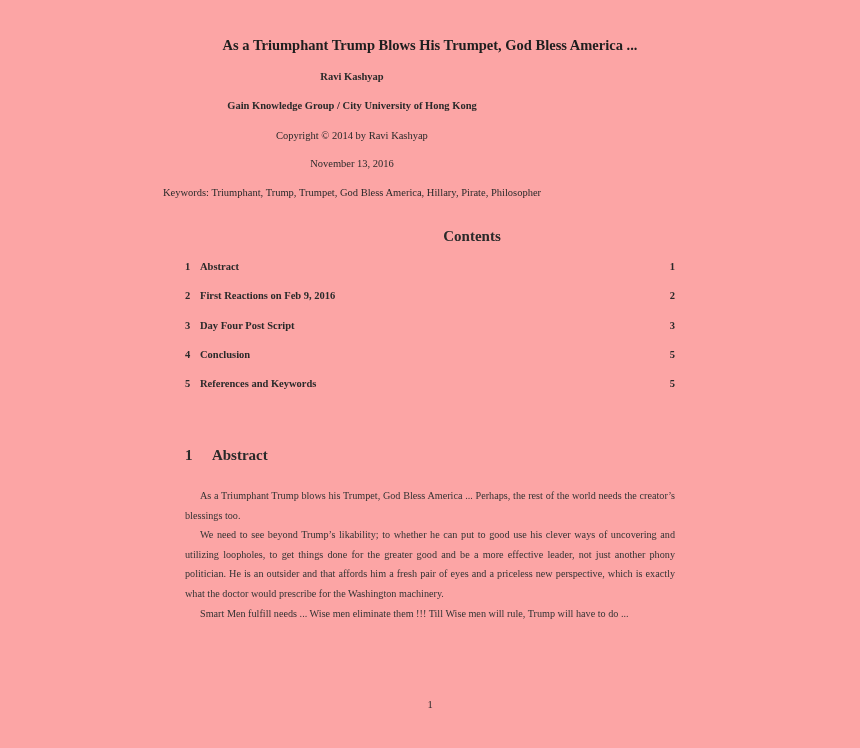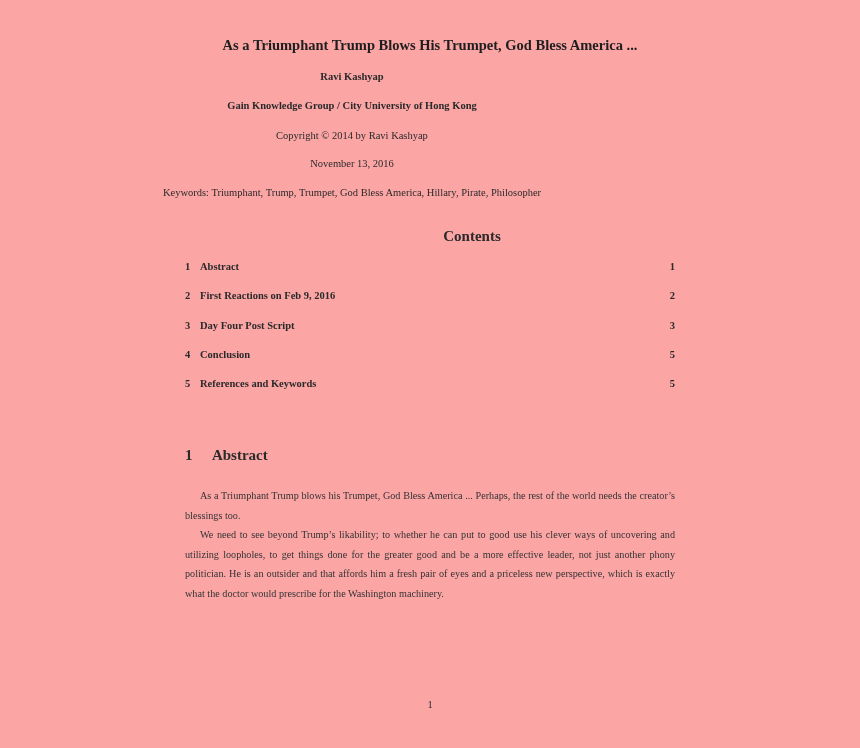--- a/index.html
+++ b/index.html
@@ -154,16 +154,17 @@
   </div>
 
   <div class="section-heading">
     <span class="num">1</span>
     <span>Abstract</span>
   </div>
 
   <div class="body-text">
     <p>As a Triumphant Trump blows his Trumpet, God Bless America ... Perhaps, the rest of the world needs the creator’s blessings too.</p>
     <p>We need to see beyond Trump’s likability; to whether he can put to good use his clever ways of uncovering and utilizing loopholes, to get things done for the greater good and be a more effective leader, not just another phony politician. He is an outsider and that affords him a fresh pair of eyes and a priceless new perspective, which is exactly what the doctor would prescribe for the Washington machinery.</p>
+    <p>Smart Men fulfill needs ... Wise men eliminate them !!! Till Wise men will rule, Trump will have to do ...</p>
   </div>
 
   <div class="page-number">1</div>
 </div>
 
 </body></html>

